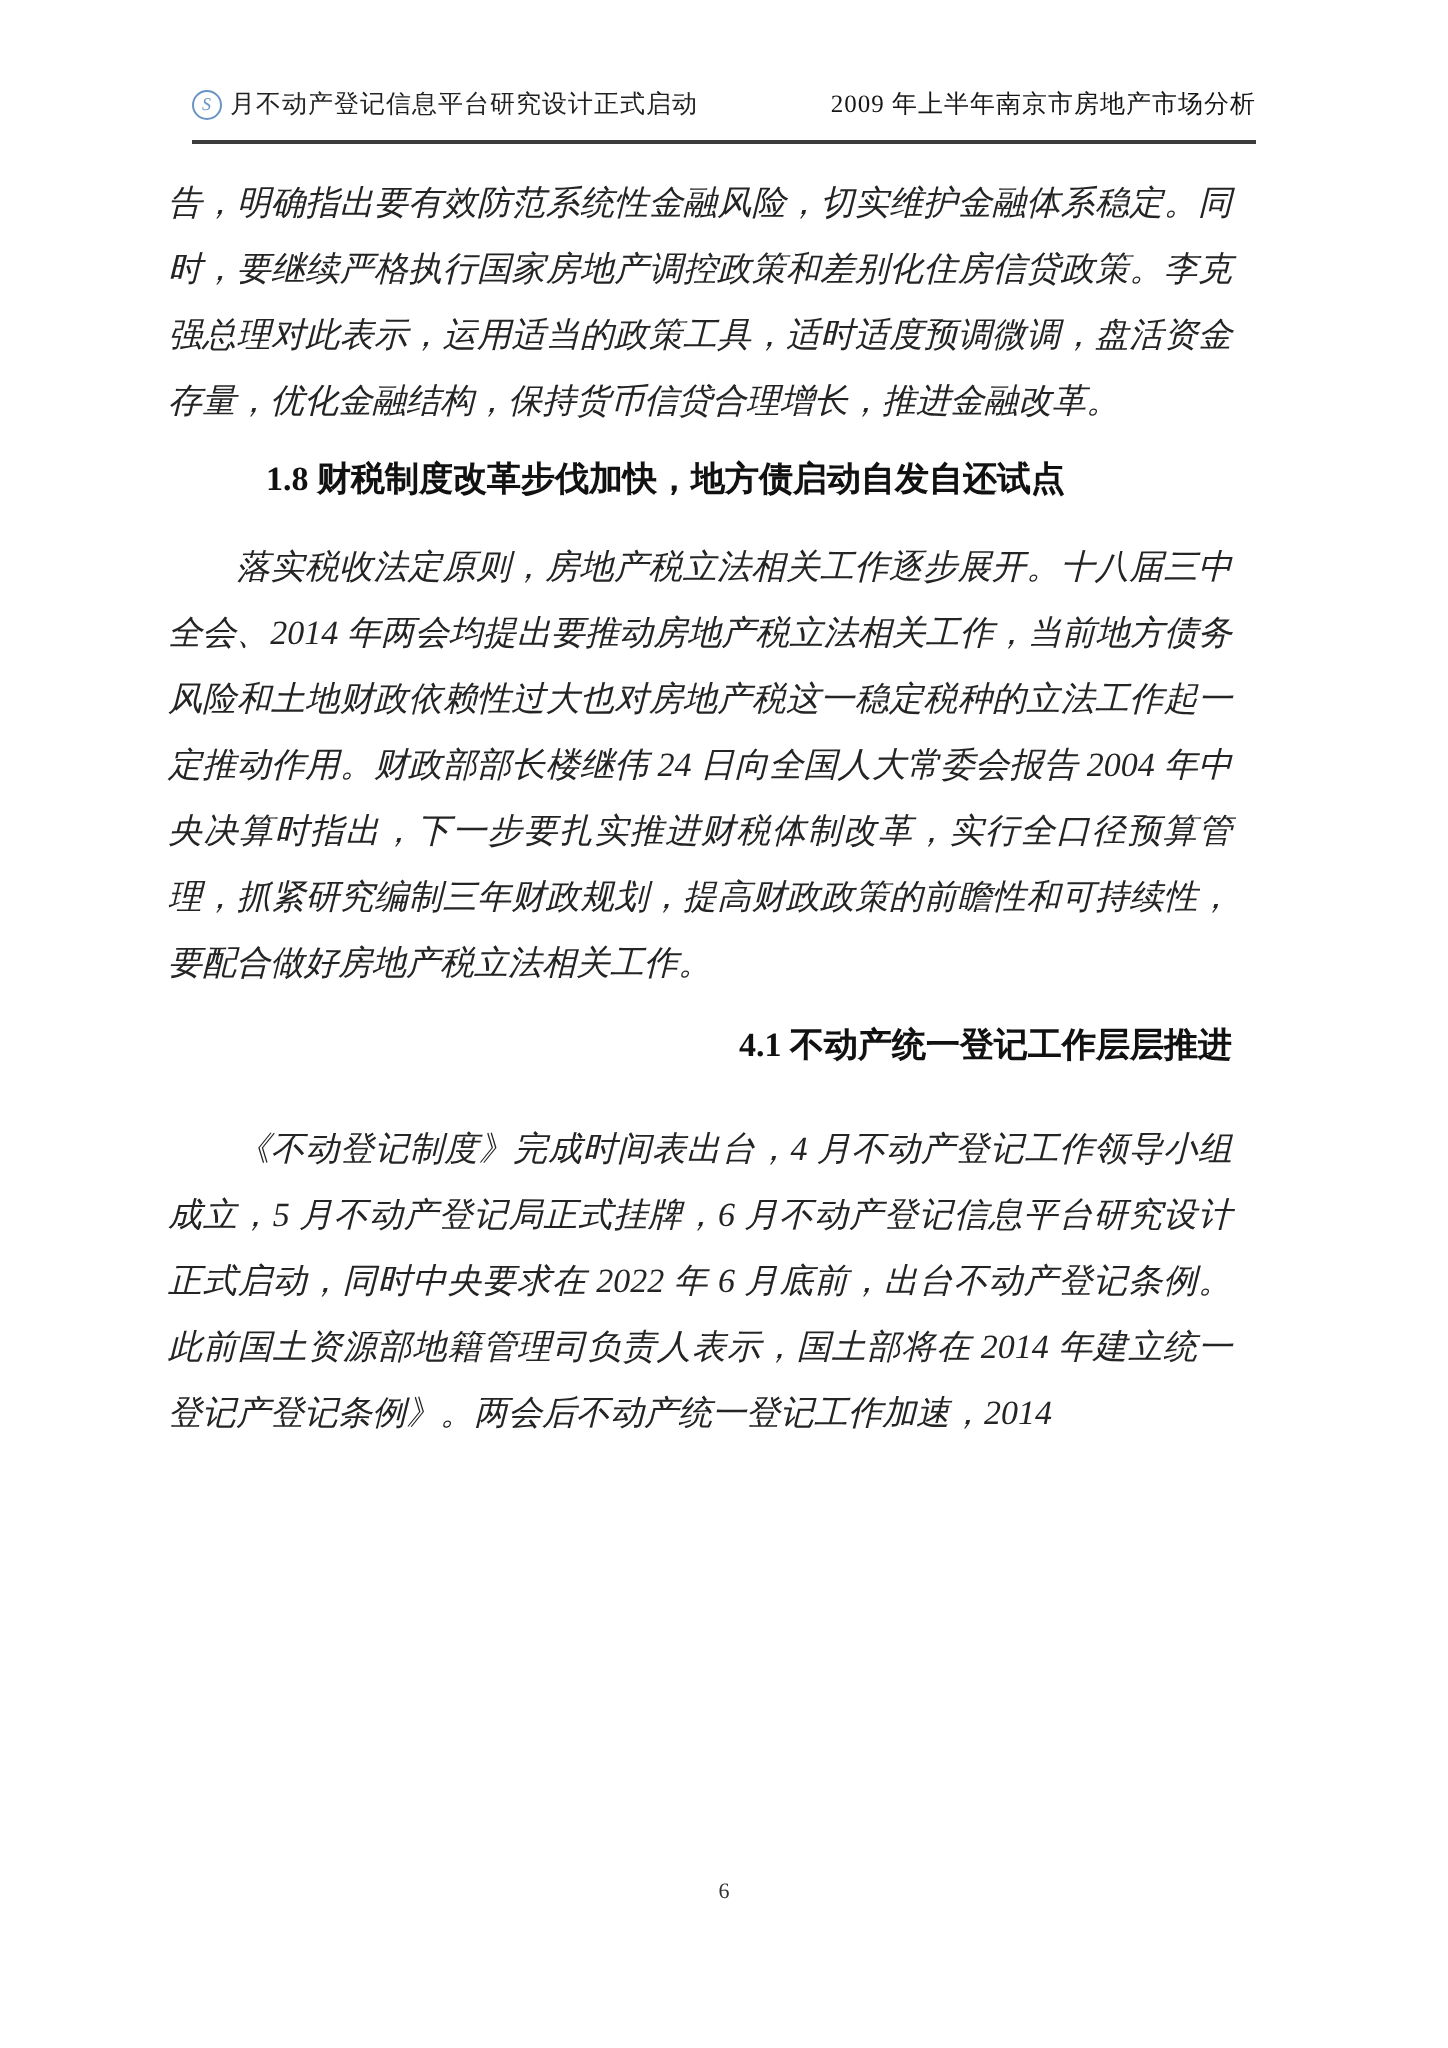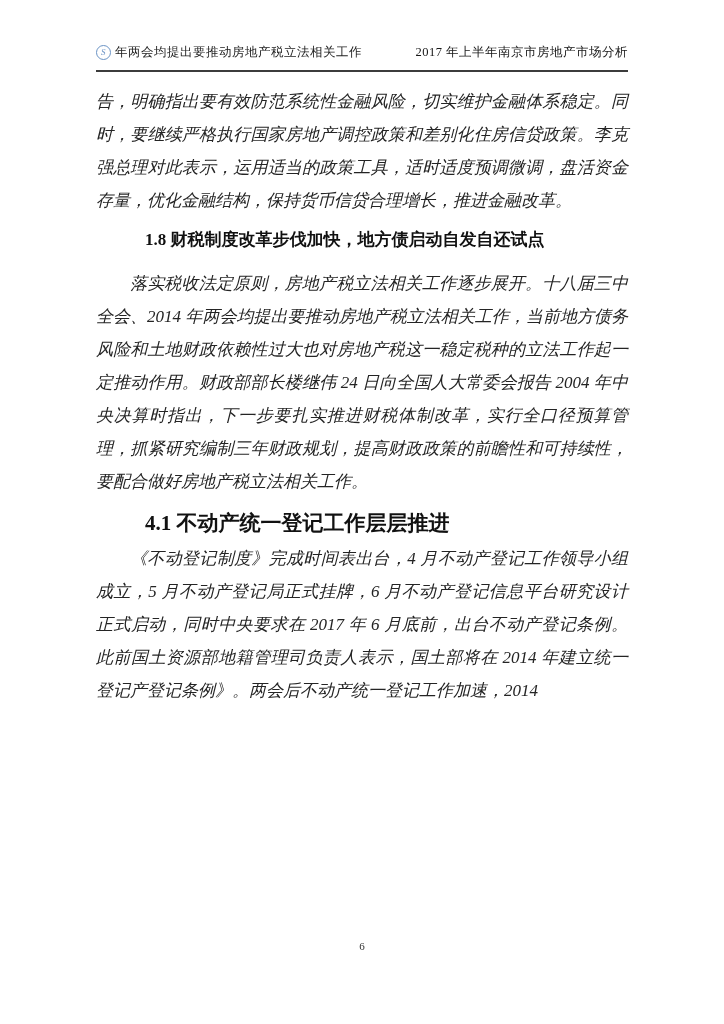--- a/index.html
+++ b/index.html
@@ -50,21 +50,21 @@
   }
   .report-title {
     font-size: 12.5px;
     color: #161616;
     letter-spacing: 0.5px;
   }
   
   .main {
     position: absolute;
     top: 85px;
-    left: 96px;
+    left: 84px;
     width: 532px;
     font-family: Liberation Serif, serif;
   }
   p.bodytext {
     margin: 0;
     font-size: 17px;
     line-height: 33px;
     text-align: justify;
     font-style: italic;
     color: #242424;
@@ -81,27 +81,28 @@
   }
   .h-main {
     margin: 10px 0 0 0;
     font-size: 17px;
     line-height: 30px;
     font-weight: bold;
     color: #111111;
     font-style: normal;
   }
   .h-sub2 {
-    margin: 10px 0 4px 0;
+    margin: 10px 0 20px 0;
     padding-left: 49px;
-    font-size: 21px;
+    font-size: 17px;
     line-height: 30px;
     font-weight: bold;
     color: #111111;
     font-style: normal;
+    text-align: right;
   }
   
   .footer {
     position: absolute;
     top: 940px;
     left: 0;
     width: 100%;
     text-align: center;
     font-size: 11px;
     color: #333333;
@@ -109,31 +110,31 @@
 </style>
 </head>
 <body>
 
 <div class="page">
 
   <div class="header">
     <div class="header-row">
       <span class="company">
         <span class="logo">S</span>
-        <span>年两会均提出要推动房地产税立法相关工作</span>
+        <span>月不动产登记信息平台研究设计正式启动</span>
       </span>
-      <span class="report-title">2017 年上半年南京市房地产市场分析</span>
+      <span class="report-title">2009 年上半年南京市房地产市场分析</span>
     </div>
   </div>
 
   <div class="main">
     <p class="bodytext">告，明确指出要有效防范系统性金融风险，切实维护金融体系稳定。同时，要继续严格执行国家房地产调控政策和差别化住房信贷政策。李克强总理对此表示，运用适当的政策工具，适时适度预调微调，盘活资金存量，优化金融结构，保持货币信贷合理增长，推进金融改革。</p>
     <h3 class="h-sub">1.8 财税制度改革步伐加快，地方债启动自发自还试点</h3>
     <p class="bodytext indent">落实税收法定原则，房地产税立法相关工作逐步展开。十八届三中全会、2014 年两会均提出要推动房地产税立法相关工作，当前地方债务风险和土地财政依赖性过大也对房地产税这一稳定税种的立法工作起一定推动作用。财政部部长楼继伟 24 日向全国人大常委会报告 2004 年中央决算时指出，下一步要扎实推进财税体制改革，实行全口径预算管理，抓紧研究编制三年财政规划，提高财政政策的前瞻性和可持续性，要配合做好房地产税立法相关工作。</p>
     <h3 class="h-sub2">4.1 不动产统一登记工作层层推进</h3>
-    <p class="bodytext indent">《不动登记制度》完成时间表出台，4 月不动产登记工作领导小组成立，5 月不动产登记局正式挂牌，6 月不动产登记信息平台研究设计正式启动，同时中央要求在 2017 年 6 月底前，出台不动产登记条例。此前国土资源部地籍管理司负责人表示，国土部将在 2014 年建立统一登记产登记条例》。两会后不动产统一登记工作加速，2014</p>
+    <p class="bodytext indent">《不动登记制度》完成时间表出台，4 月不动产登记工作领导小组成立，5 月不动产登记局正式挂牌，6 月不动产登记信息平台研究设计正式启动，同时中央要求在 2022 年 6 月底前，出台不动产登记条例。此前国土资源部地籍管理司负责人表示，国土部将在 2014 年建立统一登记产登记条例》。两会后不动产统一登记工作加速，2014</p>
   </div>
 
   <div class="footer">
     <span>6</span>
   </div>
 
 </div>
 
 </body></html>

